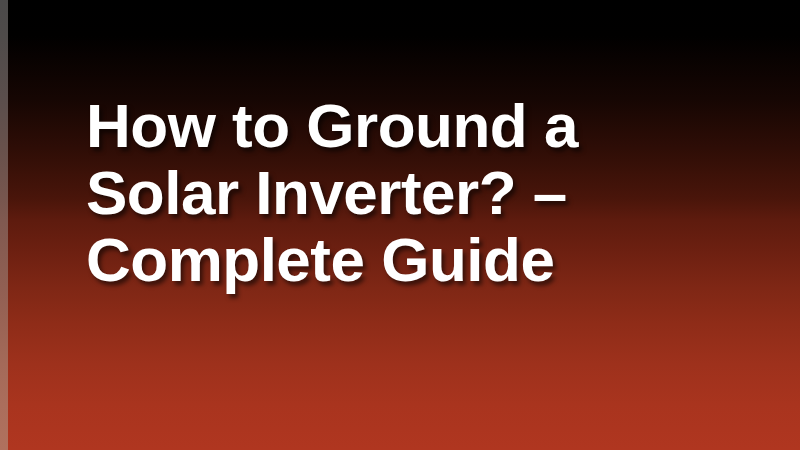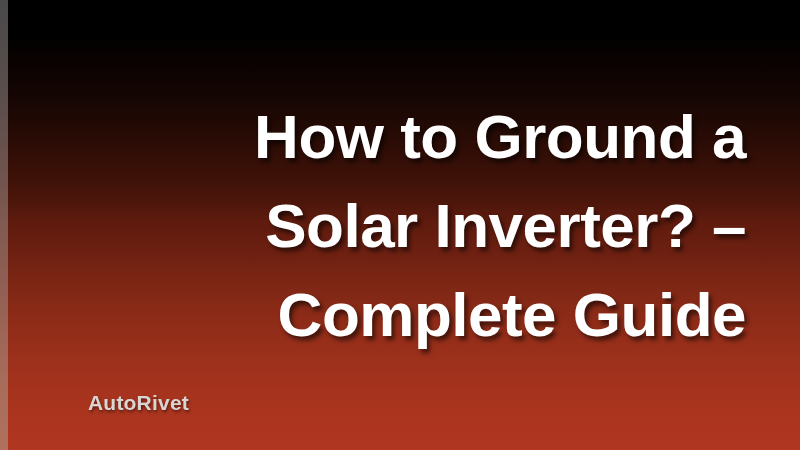--- a/index.html
+++ b/index.html
@@ -72,25 +72,24 @@
 
   #headline {
     position: absolute;
     left: 86px;
     top: 92px;
     width: 660px;
     margin: 0;
     color: #ffffff;
     font-size: 62px;
     font-weight: bold;
-    line-height: 89px;
+    line-height: 67px;
     letter-spacing: -0.5px;
     text-shadow: 3px 4px 4px rgba(0, 0, 0, 0.55);
     white-space: pre-line;
-    text-align: right;
   }
 
   #brand {
     position: absolute;
     left: 88px;
     top: 391px;
     margin: 0;
     color: #d9d5d3;
     font-size: 21px;
     font-weight: bold;
@@ -106,17 +105,16 @@
   <div id="bg-gradient"></div>
 
   <div id="left-edge-strip"></div>
 
   <div id="content">
 
     <h1 id="headline">How to Ground a
 Solar Inverter? –
 Complete Guide</h1>
 
-    <div id="brand">AutoRivet</div>
 
   </div>
 
 </div>
 
 </body></html>

